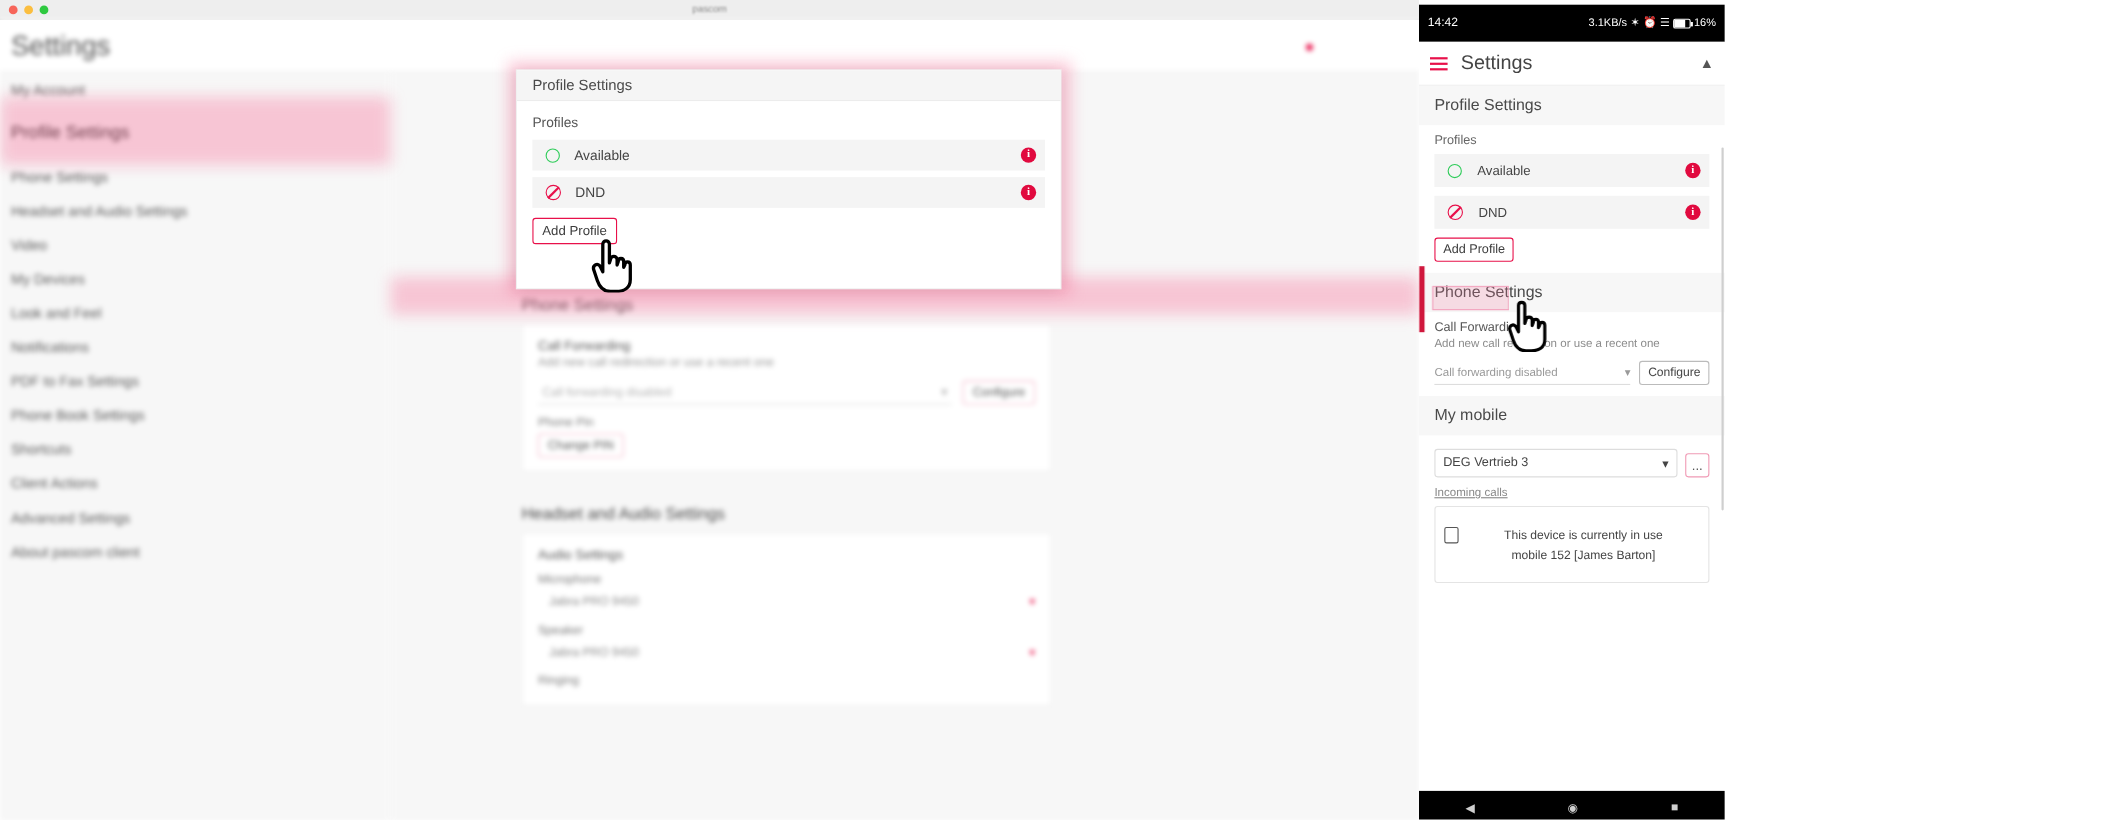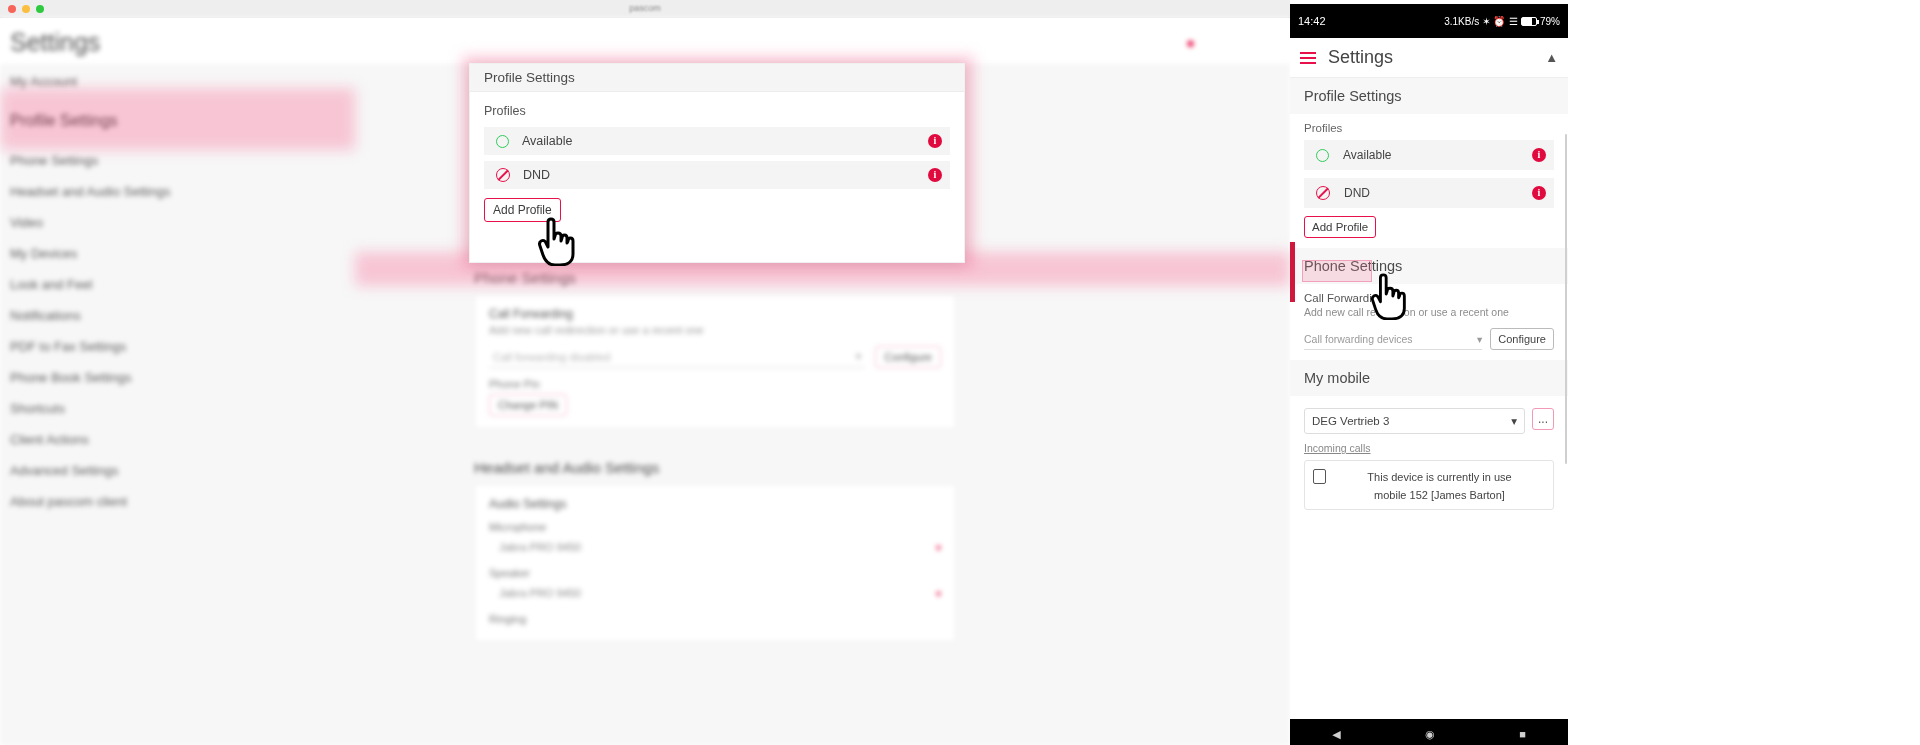--- a/index.html
+++ b/index.html
@@ -186,35 +186,35 @@
   .m-selrow { display: flex; align-items: center; gap: 8px; }
   .m-select {
     flex: 1; height: 22px; border-bottom: 1px solid #ddd; font-size: 10.5px;
     color: #9a9a9a; display: flex; align-items: center; justify-content: space-between;
   }
   .m-btn {
     border: 1px solid #bbb; border-radius: 3px; background: #fff;
     font-size: 11px; color: #444; padding: 4px 7px;
   }
   .m-dev-sel {
-    display: flex; align-items: flex-start; gap: 7px; padding: 4px 0;
+    display: flex; align-items: flex-end; gap: 7px; padding: 4px 0;
   }
   .m-dev-sel .box {
     flex: 1; border: 1px solid #ddd; border-radius: 3px; height: 26px;
     display: flex; align-items: center; justify-content: space-between;
     padding: 0 7px; font-size: 11.5px; color: #444;
   }
   .m-dots {
     border: 1px solid #f09ab5; border-radius: 3px; width: 22px; height: 22px;
     display: flex; align-items: center; justify-content: center;
     color: #555; font-size: 12px;
   }
   .m-incoming { font-size: 10.5px; color: #888; padding: 4px 0 6px; text-decoration: underline; }
   .m-inuse-card {
-    border: 1px solid #e4e4e4; border-radius: 3px; padding: 6px 8px;
+    border: 1px solid #e4e4e4; border-radius: 3px; padding: 16px 8px;
     display: flex; align-items: flex-start; gap: 8px;
   }
   .m-inuse-card .txt { flex: 1; text-align: center; }
   .m-inuse-1 { font-size: 11px; color: #444; }
   .m-inuse-2 { font-size: 11px; color: #444; }
   .phone-glyph {
     width: 13px; height: 15px; border: 1.5px solid #555; border-radius: 2px;
     margin-top: 2px;
   }
   .m-nav {
@@ -348,21 +348,21 @@
     <div class="m-status">
       <span>14:42</span>
       <span class="right">
         <span>3.1KB/s</span>
         <span>✶</span>
         <span>⏰</span>
         <span>☰</span>
         <span class="batt">
             <i></i>
           </span>
-        <span>79%</span>
+        <span>16%</span>
       </span>
     </div>
 
     <div class="m-header">
       <span class="burger">
           <span></span>
           <span></span>
           <span></span>
         </span>
       <span class="m-title">Settings</span>
@@ -389,21 +389,21 @@
       <span class="m-addbtn">Add Profile</span>
     </div>
 
     <div class="m-sec">Phone Settings</div>
 
     <div class="m-white">
       <div class="m-field-lbl">Call Forwarding</div>
       <div class="m-field-sub">Add new call redirection or use a recent one</div>
       <div class="m-selrow">
         <div class="m-select">
-          <span>Call forwarding devices</span>
+          <span>Call forwarding disabled</span>
           <span>▾</span>
         </div>
         <button class="m-btn">Configure</button>
       </div>
     </div>
 
     <div class="m-sec">My mobile</div>
 
     <div class="m-white">
       <div class="m-dev-sel">

